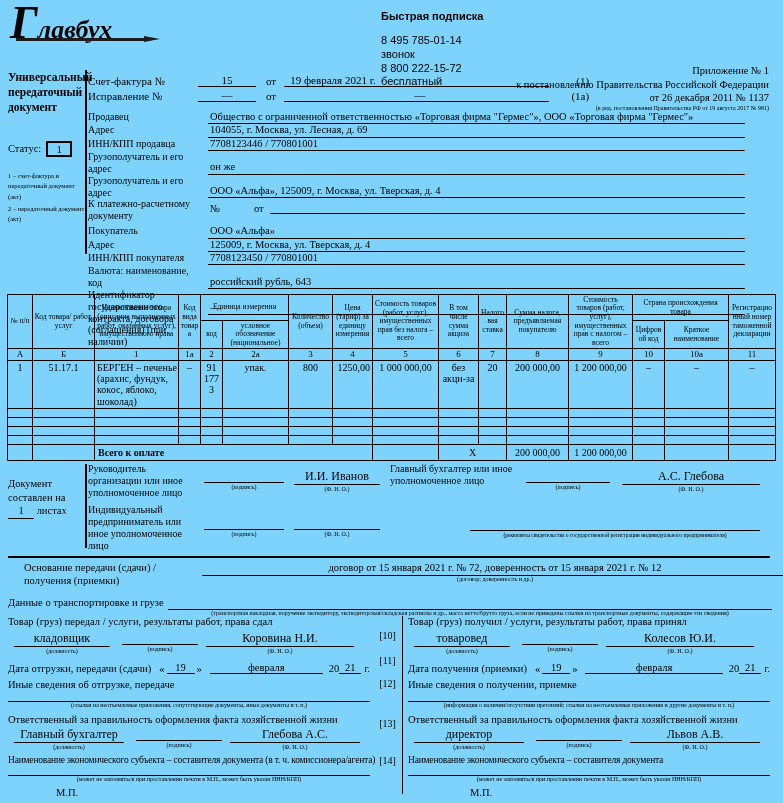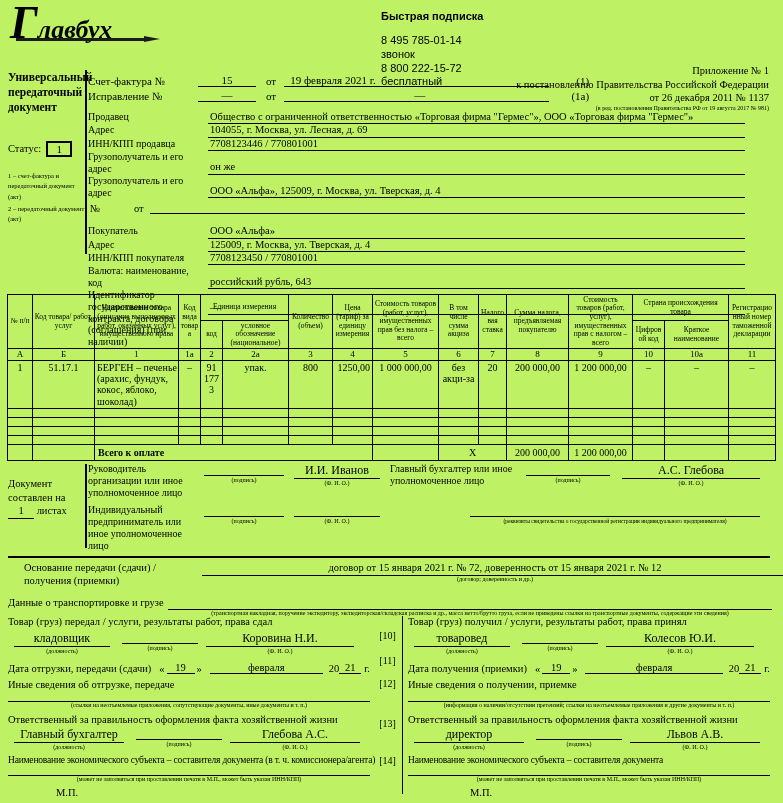--- a/index.html
+++ b/index.html
@@ -1,17 +1,17 @@
 <!DOCTYPE html>
 <html><head>
 <meta charset="utf-8">
 <style>
   * { box-sizing: border-box; margin: 0; padding: 0; }
   html,body { background:#fff; }
-  .page { width:783px; height:803px; position:relative; background:#bef264;
+  .page { width:783px; height:803px; position:relative; background:#7dd3fc;
           font-family:"Liberation Serif","DejaVu Serif",serif; color:#000; overflow:hidden; }
 
   .u { border-bottom:1px solid #000; }
   .cap { font-size:6px; text-align:center; line-height:1.25; }
 
   
   .logo { position:absolute; left:10px; top:2px; width:160px; }
   .logo-text { font-weight:bold; font-style:italic; white-space:nowrap; }
   .logo-g { font-size:46px; line-height:0.9; }
   .logo-rest { font-size:26px; }
@@ -73,21 +73,21 @@
   .goods tr.data td.nm { text-align:left; padding-left:2px; }
   .goods tr.data td.pr { text-align:right; padding-right:2px; }
   .goods tr.empty td { height:9px; }
   .goods tr.total td { font-size:10px; height:16px; }
   .goods tr.total td.lbl { text-align:left; font-weight:bold; padding-left:3px; }
 
   
   .sheets { position:absolute; left:8px; top:477px; width:78px; font-size:10.5px; line-height:1.3; }
   .sheets .num { display:inline-block; width:26px; text-align:center; }
   .sig { position:absolute; left:88px; top:463px; width:672px; font-size:10px; }
-  .sigrow { display:flex; align-items:flex-start; }
+  .sigrow { display:flex; align-items:center; }
   .slabel { line-height:1.2; align-self:flex-start; }
   .lb { display:flex; flex-direction:column; justify-content:flex-end; }
   .lb .ln { border-bottom:1px solid #000; text-align:center; font-size:12px; min-height:13px;
             display:flex; align-items:flex-end; justify-content:center; padding:0 2px; }
   .lb .cap { margin-top:1px; }
 
   
   .basis { position:absolute; left:24px; top:562px; width:764px; display:flex; font-size:10.5px; }
   .basis .blabel { width:178px; line-height:1.2; }
   .basis .vblock { flex:1; }
@@ -195,20 +195,21 @@
     </div>
     <div class="frow">
       <div class="flabel">Грузополучатель и его адрес</div>
       <div class="fval">он же</div>
     </div>
     <div class="frow">
       <div class="flabel">Грузополучатель и его адрес</div>
       <div class="fval">ООО «Альфа», 125009, г. Москва, ул. Тверская, д. 4</div>
     </div>
     <div class="frow pay">
+      <div class="flabel">К платежно-расчетному документу</div>
       <div class="payval">
         <span class="num-sign">№</span>
         <span class="from">от</span>
         <span class="payline u"></span>
       </div>
     </div>
     <div class="frow">
       <div class="flabel">Покупатель</div>
       <div class="fval">ООО «Альфа»</div>
     </div>

